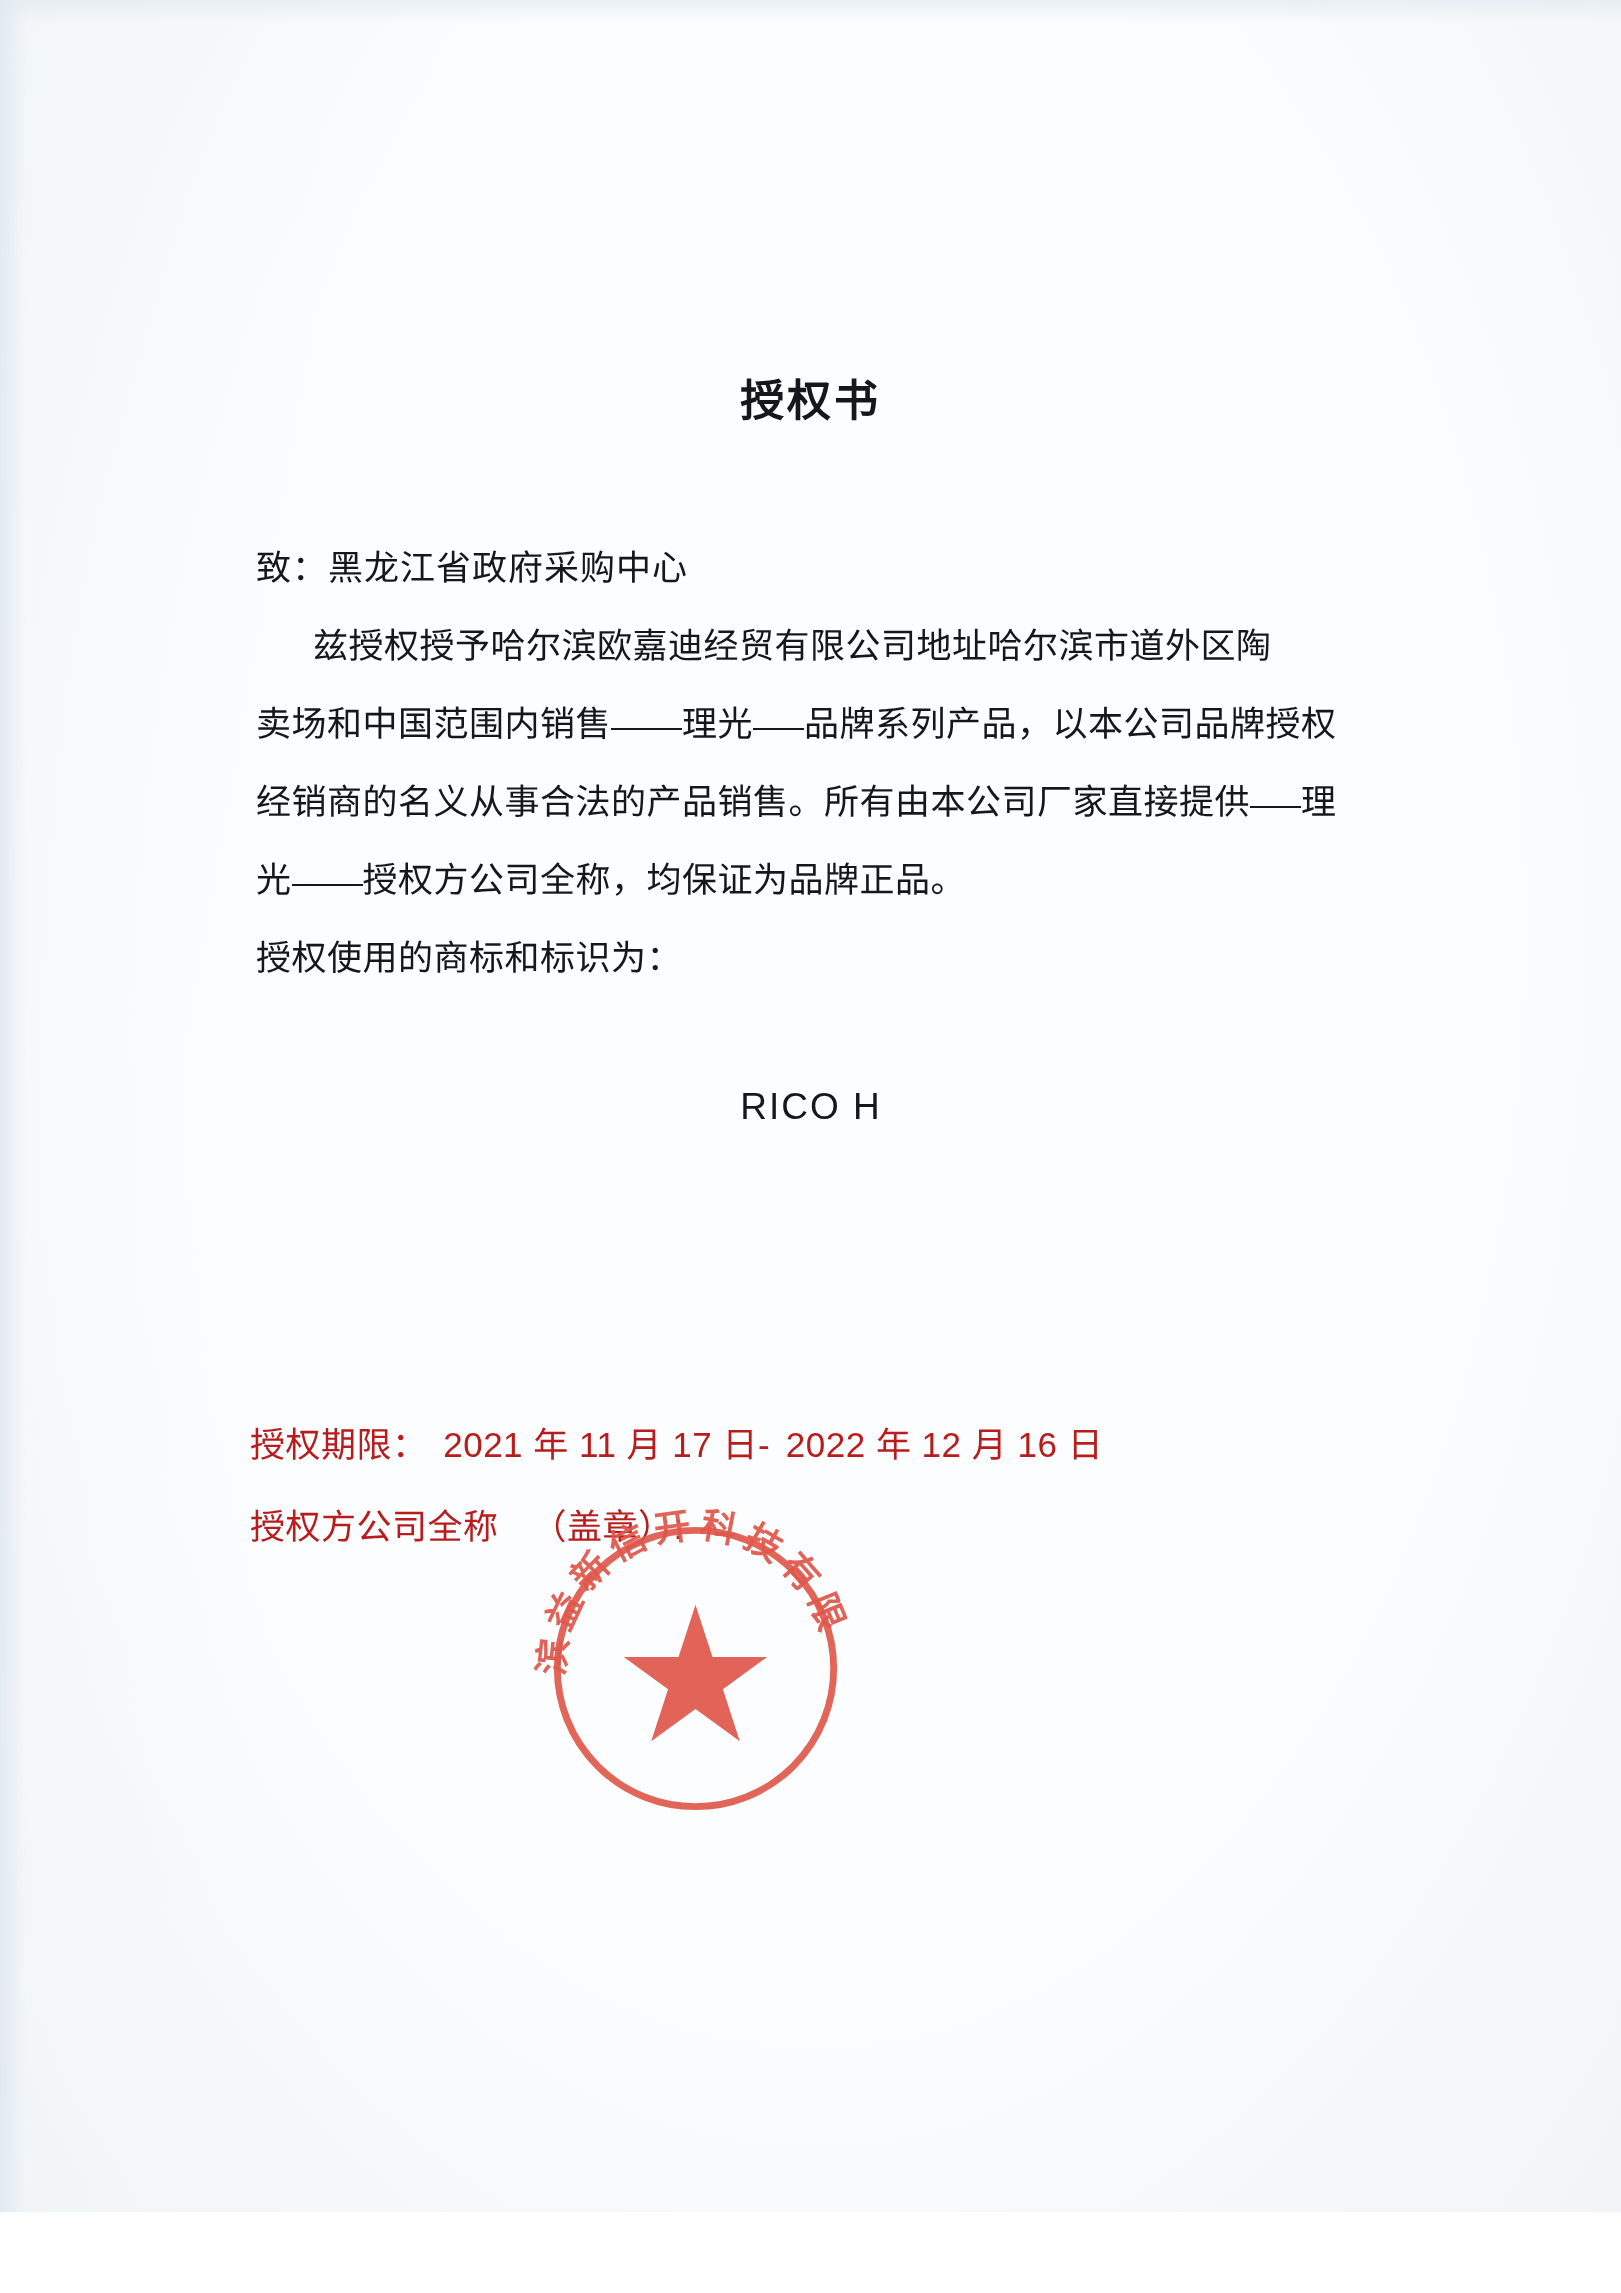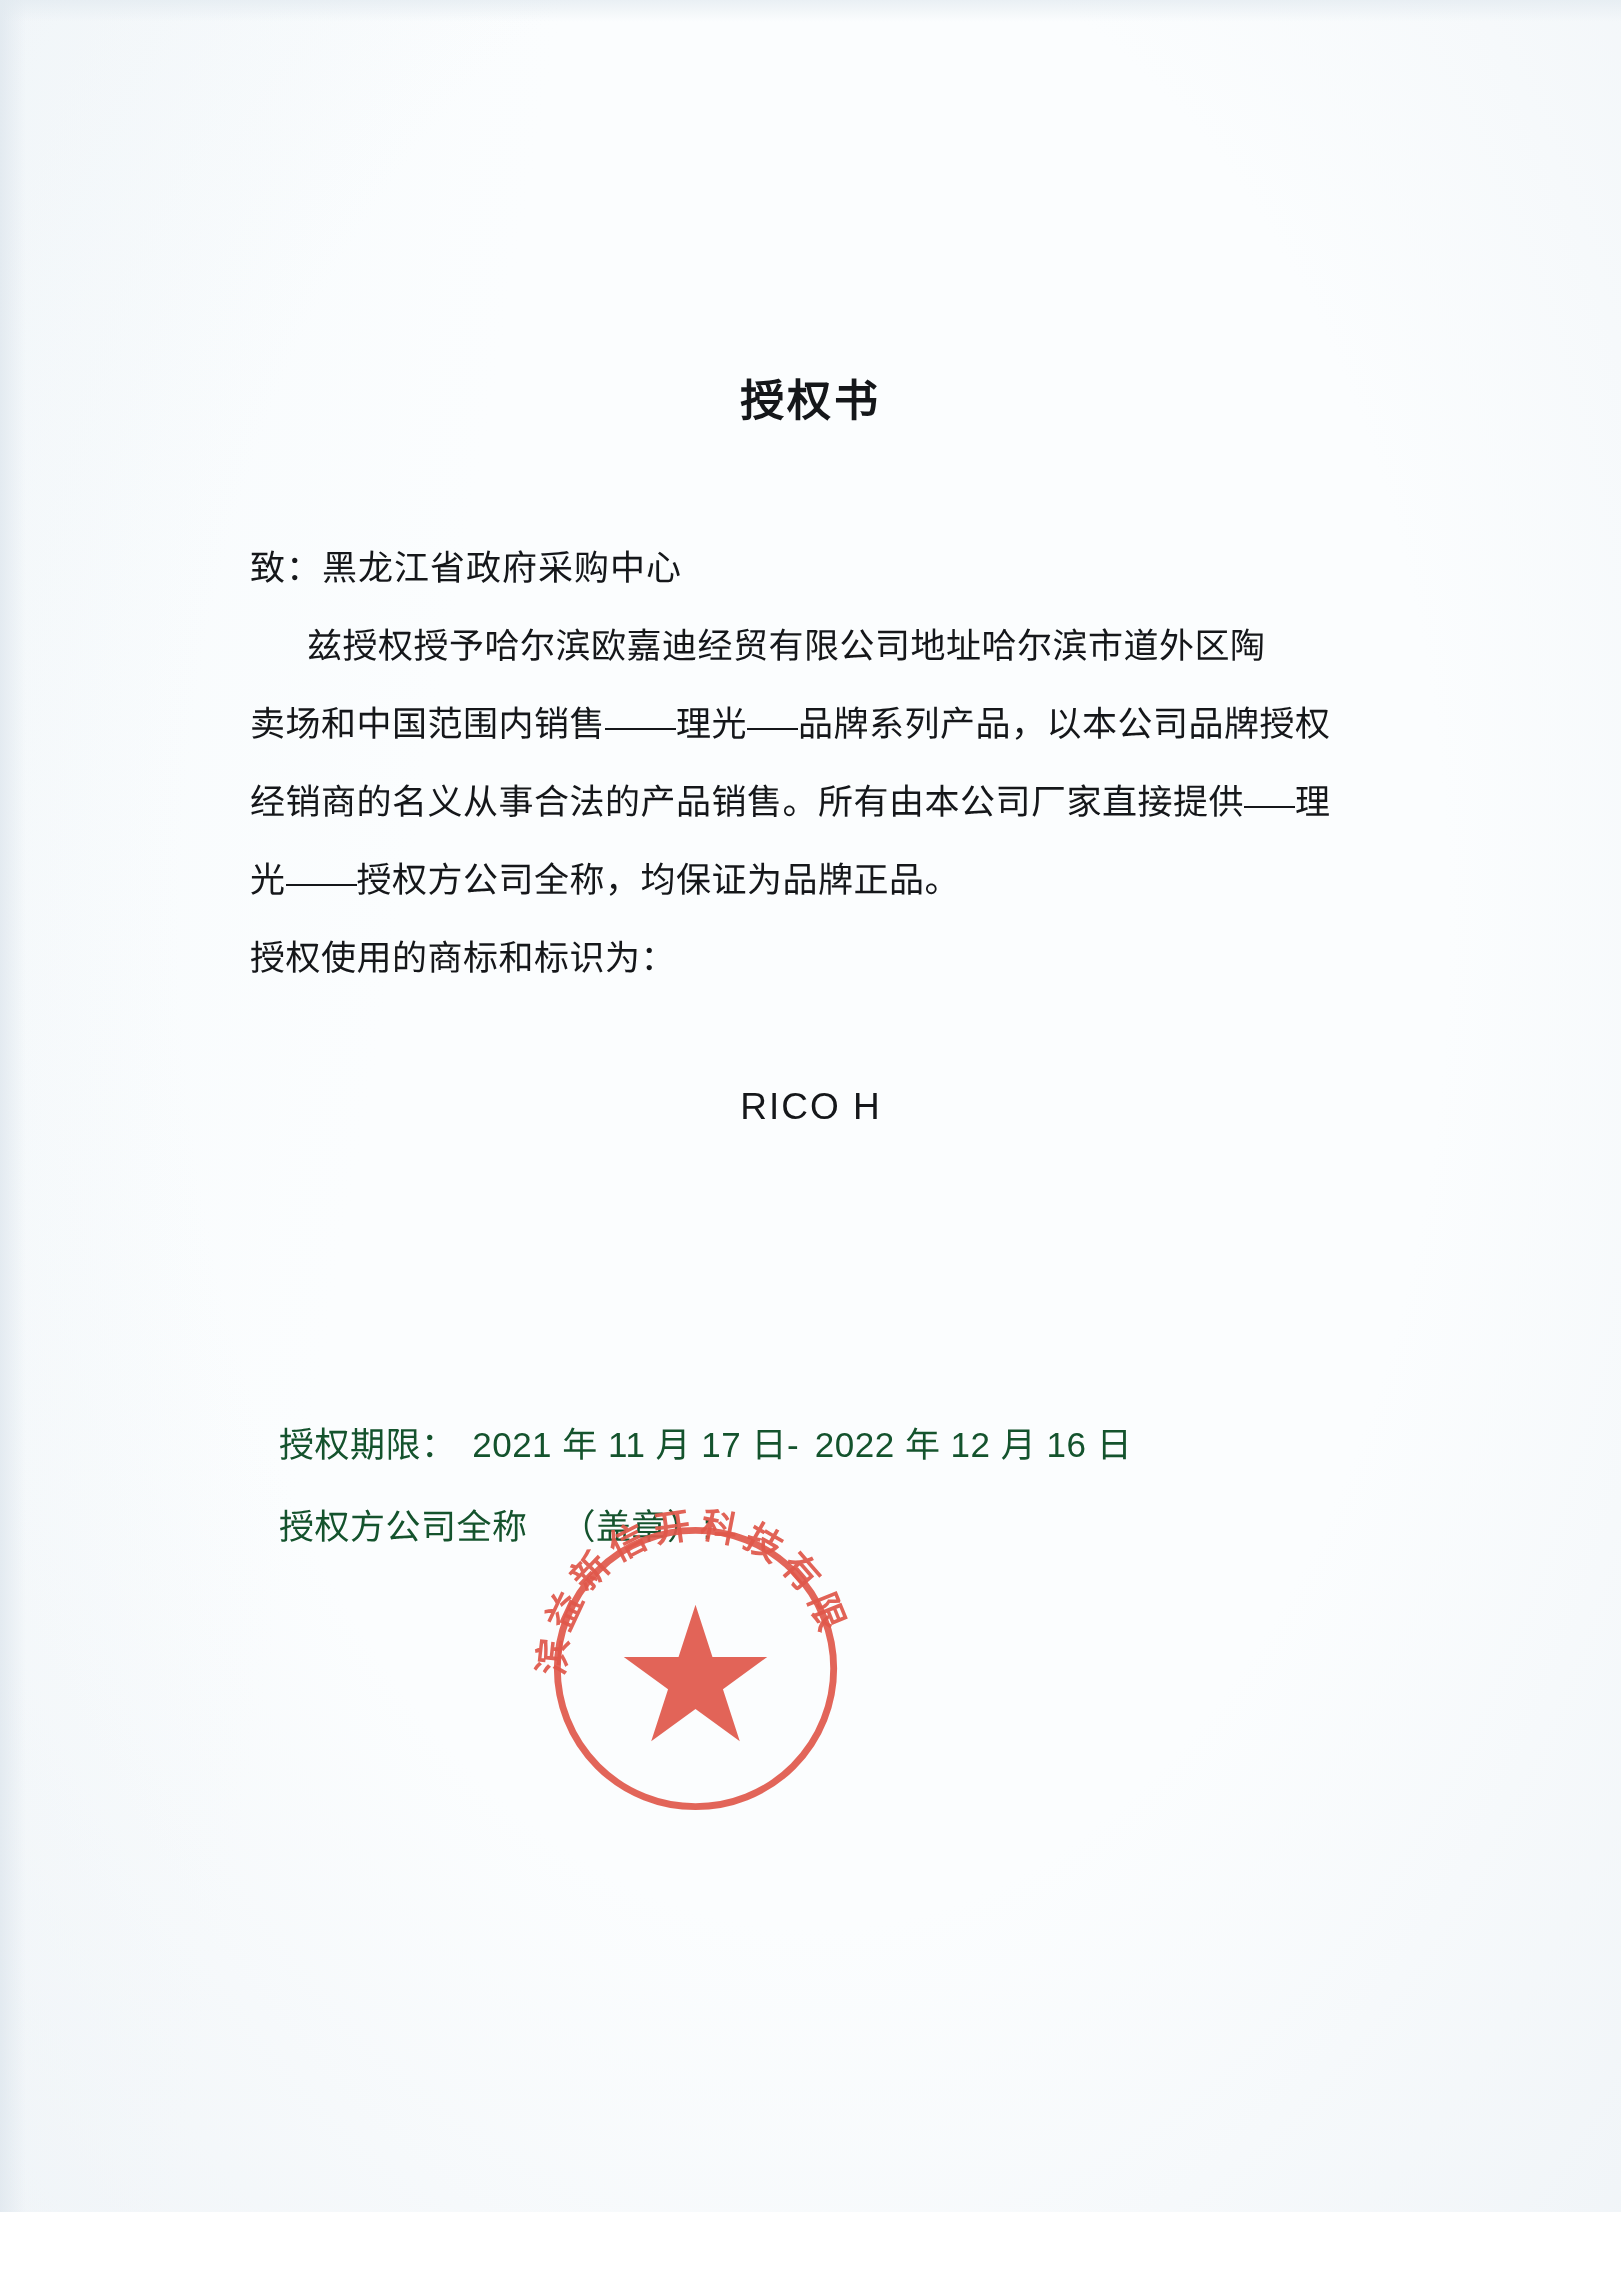--- a/index.html
+++ b/index.html
@@ -53,21 +53,21 @@
     width: 1621px;
     text-align: center;
     font-size: 44px;
     font-weight: 700;
     letter-spacing: 2.9px;
     color: #15171a;
   }
 
   .body-block {
     position: absolute;
-    left: 250px;
+    left: 256px;
     top: 529px;
     width: 1096px;
   }
 
   .line {
     font-size: 35px;
     line-height: 78px;
     white-space: nowrap;
     color: #15171a;
     letter-spacing: 0.5px;
@@ -109,23 +109,22 @@
   .footer-block {
     position: absolute;
     left: 250px;
     top: 1404px;
     width: 1147px;
   }
   .footer-line {
     font-size: 35px;
     line-height: 82px;
     white-space: nowrap;
-    color: #14532d;
+    color: #b91c1c;
     letter-spacing: 0.5px;
-    margin-left: 29px;
   }
   .gap-sm { display: inline-block; width: 15.7px; }
   .gap-md { display: inline-block; width: 33px; }
 
   
   .seal {
     position: absolute;
     left: 524px;
     top: 1497px;
     width: 343px;

